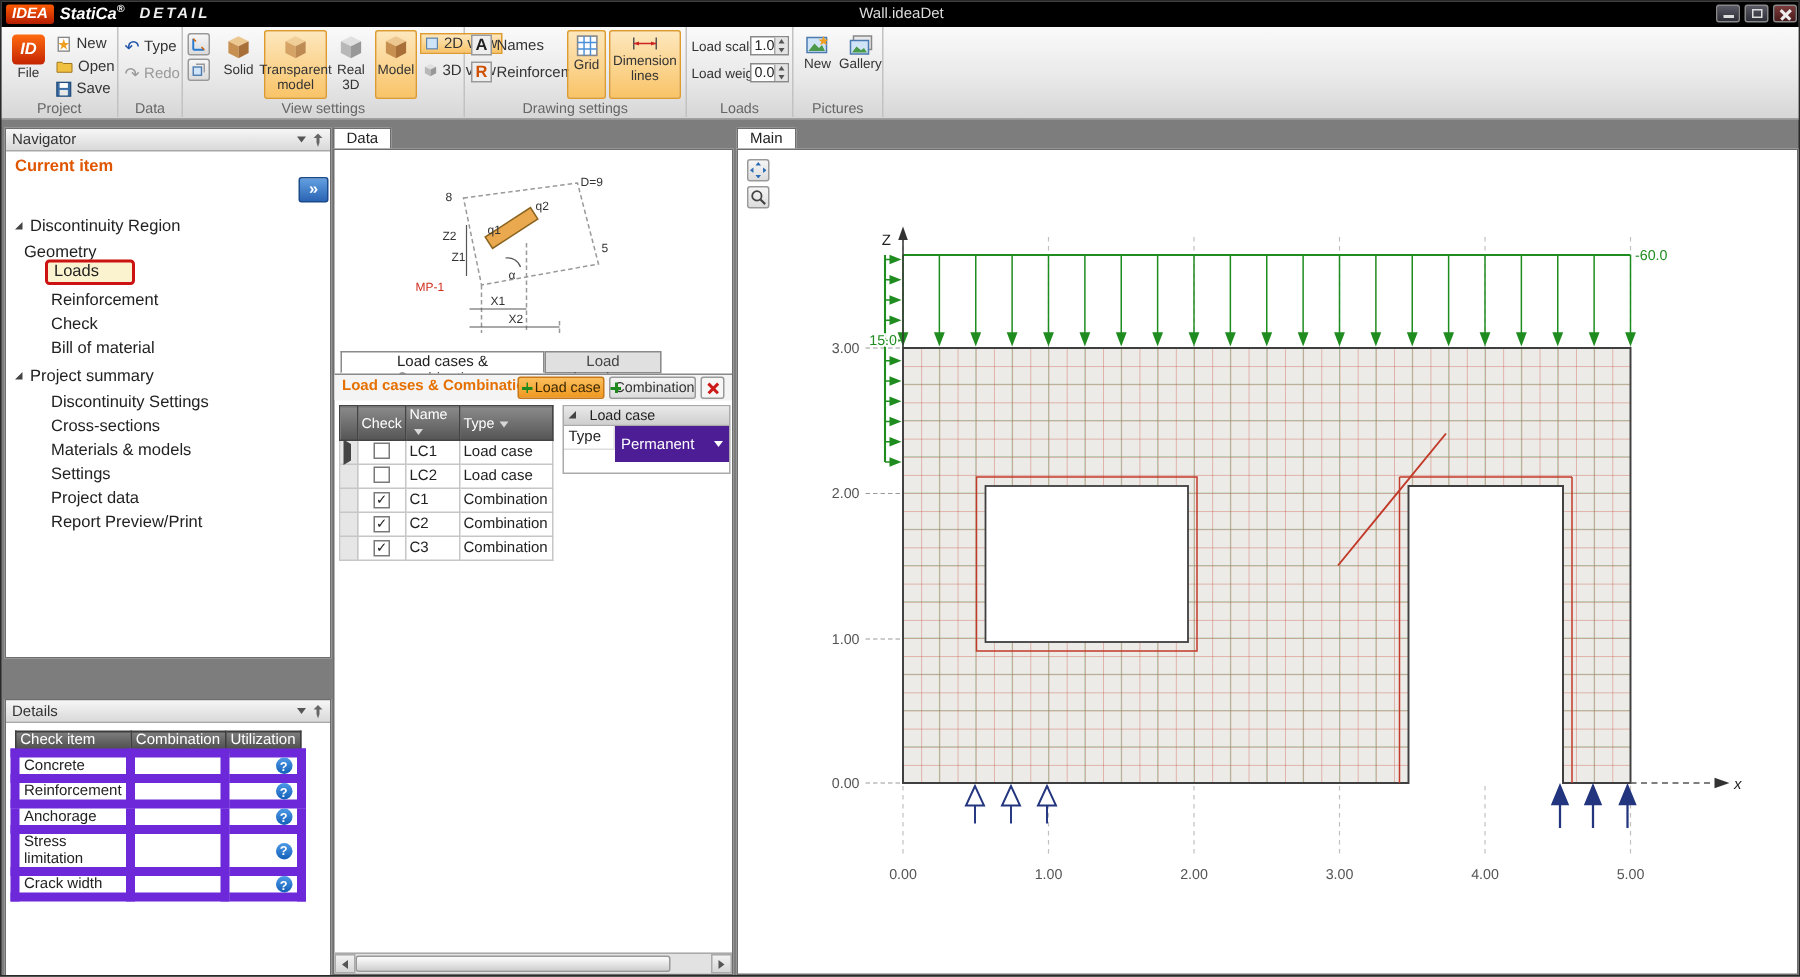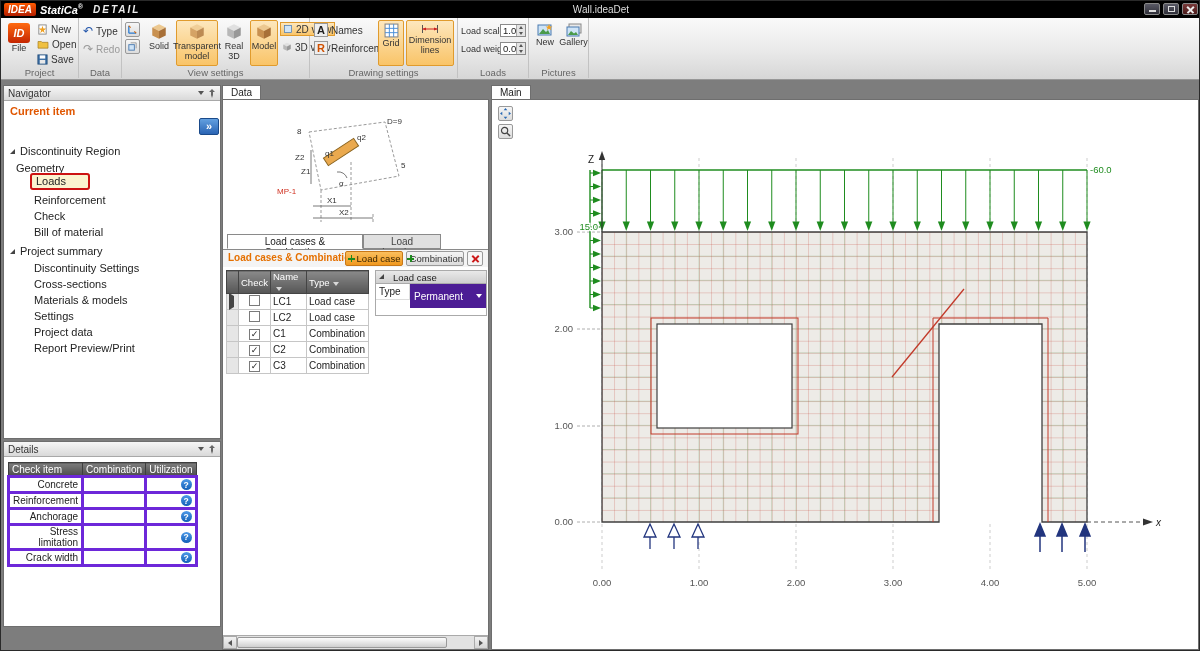--- a/index.html
+++ b/index.html
@@ -52,21 +52,21 @@
   .combo { position:absolute; left:5px; top:17px; width:186px; height:17px; border:1px solid #7f9db9; background:#fff; display:flex; align-items:center; font-size:10.5px; }
   .combo .val { flex:1; padding-left:3px; }
   .combo .dd { width:15px; height:100%; background:linear-gradient(#f4f4f4,#d8d8d8); border-left:1px solid #aaa; display:flex; align-items:center; justify-content:center; }
   .gobtn { position:absolute; left:195px; top:17px; width:20px; height:17px; background:linear-gradient(#63a0e0,#2a64b4); border:1px solid #1a4a8a; border-radius:2px; display:flex; align-items:center; justify-content:center; }
   .treeitem { position:absolute; font-size:11px; color:#222; white-space:nowrap; }
   .expander { display:inline-block; width:0; height:0; border-left:5px solid transparent; border-bottom:5px solid #444; margin-right:5px; transform:translateY(-1px) rotate(0deg); }
   .sel-loads { background:#fbf3cf; border:2px solid #cc1212; border-radius:3px; padding:0 22px 1px 4px; }
   
   table { border-collapse:collapse; }
   .dtable th { background:linear-gradient(#7c7c7c,#4e4e4e); color:#fff; font-weight:normal; font-size:10px; border:1px solid #3e3e3e; height:14px; padding:0 3px; text-align:left; }
-  .dtable td { border:3px solid #6d28d9; height:16px; font-size:10px; padding:0 3px; background:#fff;text-align:right; }
+  .dtable td { border:6px solid #6d28d9; height:16px; font-size:10px; padding:0 3px; background:#fff; }
   .help { display:inline-flex; width:11px; height:11px; border-radius:50%; background:linear-gradient(#4e9ae8,#1260b8); color:#fff; font-size:8.5px; font-weight:bold; align-items:center; justify-content:center; float:right; }
   
   .dp-tab { position:absolute; height:15px; font-size:10px; padding:1px 6px 0 6px; border:1px solid #8a8a8a; }
   .dp-tab.active { background:#fff; border-bottom:1px solid #fff; }
   .dp-tab.inactive { background:#e0e0e0; color:#444; }
   .section-title { position:absolute; color:#e57000; font-weight:bold; font-size:10px; }
   .mbtn { position:absolute; height:15px; font-size:9.5px; display:flex; align-items:center; justify-content:center; gap:2px; border-radius:2px; }
   .mbtn.orangebtn { background:linear-gradient(#fbbf5e,#f0981e); border:1px solid #c87818; color:#3a2500; }
   .mbtn.graybtn { background:linear-gradient(#f4f4f4,#dcdcdc); border:1px solid #9a9a9a; color:#333; }
   .mbtn.delbtn { background:#f6f6f6; border:1px solid #9a9a9a; }
@@ -333,21 +333,21 @@
     <div class="treeitem" style="left:6px;top:144px"><span class="expander"></span><span>Project summary</span></div>
     <div class="treeitem" style="left:30px;top:161px"><span>Discontinuity Settings</span></div>
     <div class="treeitem" style="left:30px;top:177px"><span>Cross-sections</span></div>
     <div class="treeitem" style="left:30px;top:193px"><span>Materials &amp; models</span></div>
     <div class="treeitem" style="left:30px;top:209px"><span>Settings</span></div>
     <div class="treeitem" style="left:30px;top:225px"><span>Project data</span></div>
     <div class="treeitem" style="left:30px;top:241px"><span>Report Preview/Print</span></div>
   </div>
 </div>
 
-<div class="panel" style="left:2px;top:440px;width:218px;height:186px">
+<div class="panel" style="left:2px;top:465px;width:218px;height:186px">
   <div class="panel-header">
     <span>Details</span>
     <span class="ph-icons">
       <span class="tri-down"></span>
       <svg width="8" height="9" viewBox="0 0 8 9">
           <path d="M4 0 L7 3 L5 3 L5 6 L4 9 L3 6 L3 3 L1 3 Z" fill="#666"></path>
         </svg>
     </span>
   </div>
   <table class="dtable" style="margin:5px 0 0 3px">

